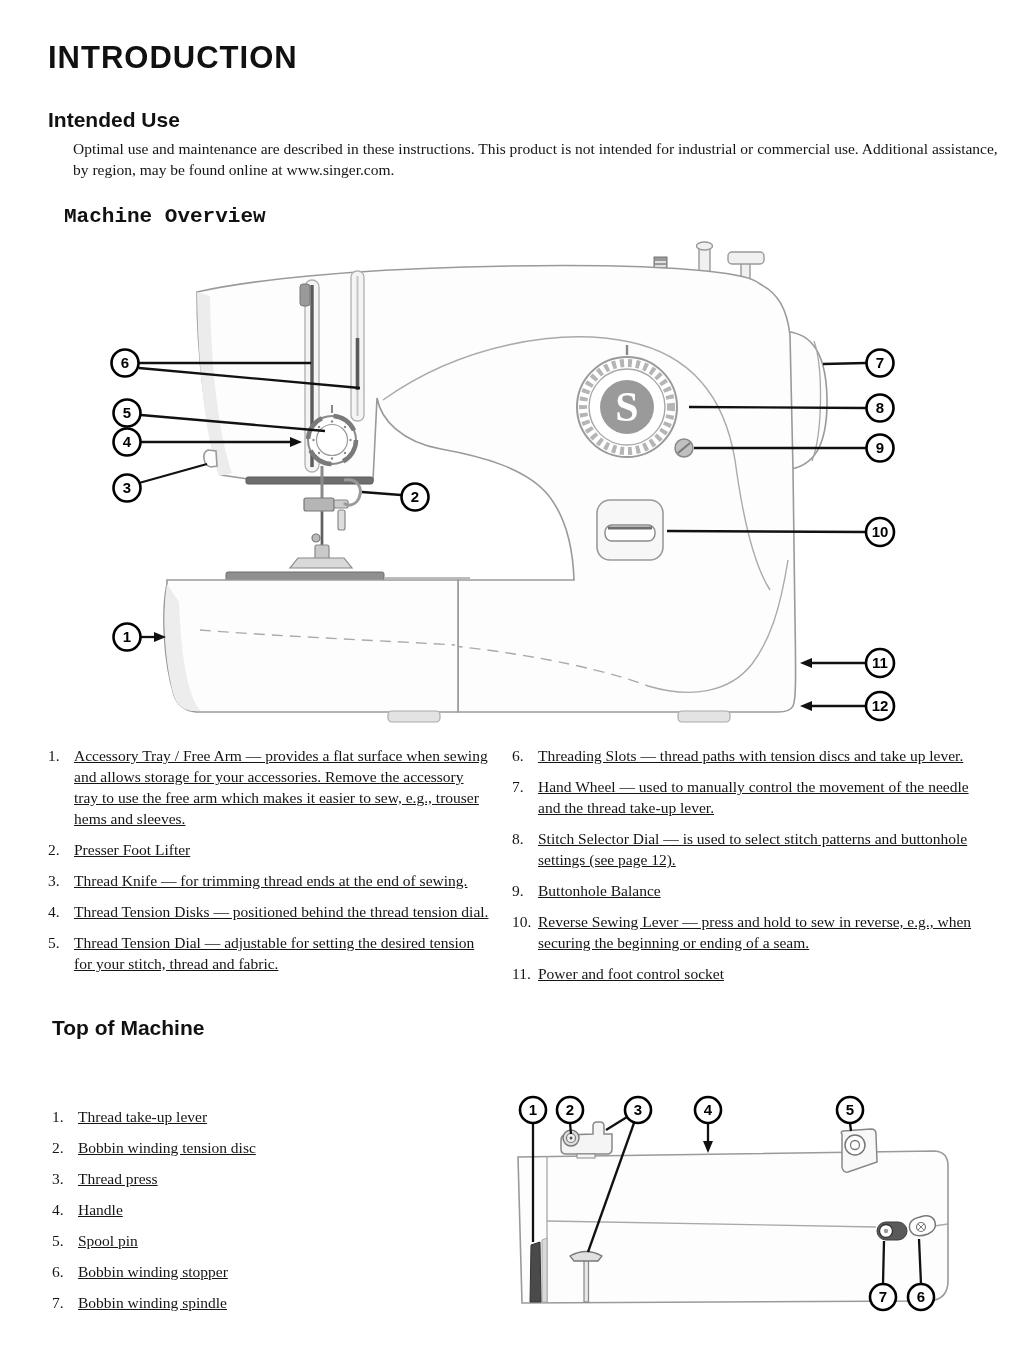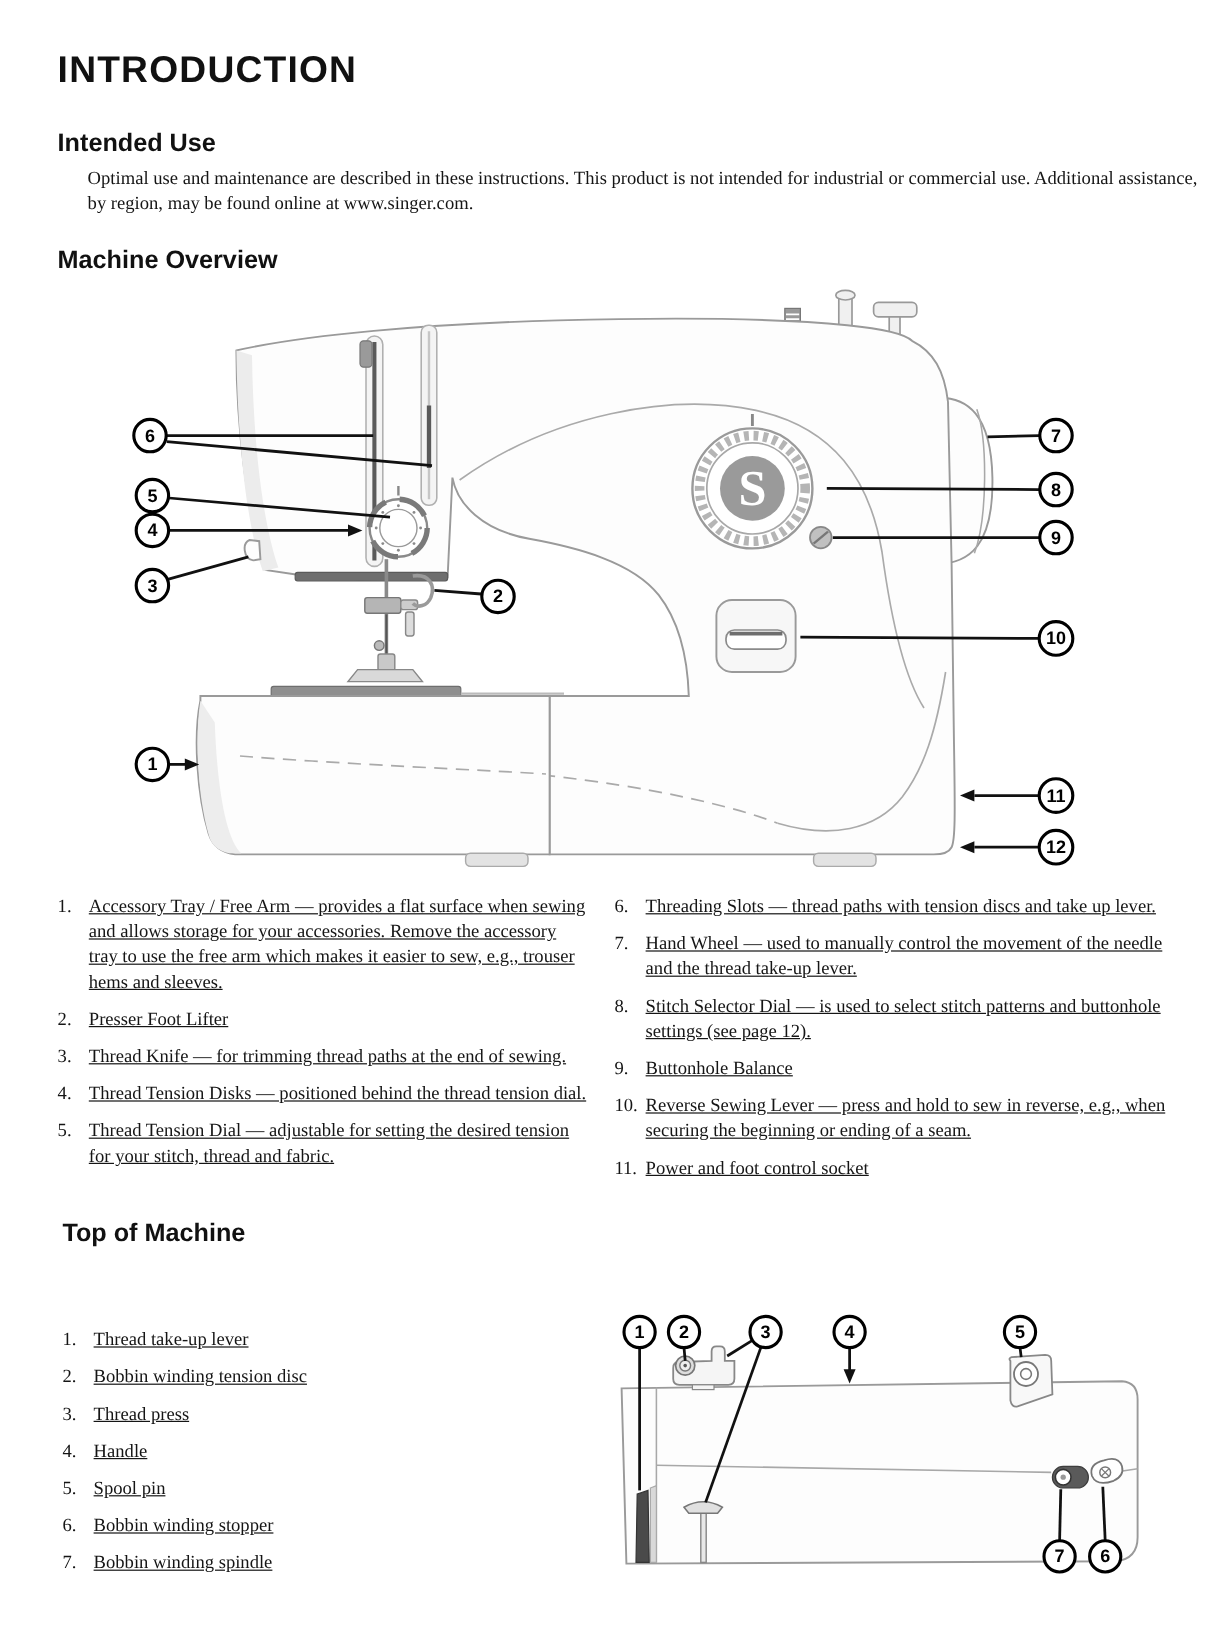--- a/index.html
+++ b/index.html
@@ -3,21 +3,21 @@
 <meta charset="utf-8">
 <style>
   html,body{margin:0;padding:0;background:#ffffff;}
   #page{position:relative;width:1012px;height:1366px;background:#ffffff;overflow:hidden;
         font-family:"Liberation Serif",serif;color:#151515;}
   #main-title{position:absolute;left:48px;top:40px;font-family:"Liberation Sans",sans-serif;
         font-size:31px;font-weight:bold;letter-spacing:1px;color:#111;}
   .section-heading{position:absolute;font-family:"Liberation Sans",sans-serif;font-size:21px;
         font-weight:bold;color:#111;}
   #intended-heading{left:48px;top:108px;}
-  #overview-heading{left:48px;top:205px;}
+  #overview-heading{left:64px;top:205px;font-family:Liberation Mono, monospace;}
   #topofmachine-heading{left:52px;top:1016px;}
   #intended-body{position:absolute;left:48px;top:138px;width:935px;font-size:15.5px;line-height:21px;margin-left:25px;}
   .col{position:absolute;font-size:15.5px;line-height:21px;}
   #col-left{left:48px;top:745px;width:442px;}
   #col-right{left:512px;top:745px;width:462px;}
   #top-list{left:52px;top:1106px;width:400px;}
   .li{display:flex;margin-bottom:10px;}
   .li .num{flex:0 0 26px;}
   .li .txt{flex:1;text-decoration:underline;}
   svg{position:absolute;}
@@ -235,21 +235,21 @@
     <div class="li">
       <span class="num">1.</span>
       <span class="txt">Accessory Tray / Free Arm — provides a flat surface when sewing and allows storage for your accessories. Remove the accessory tray to use the free arm which makes it easier to sew, e.g., trouser hems and sleeves.</span>
       </div>
     <div class="li">
       <span class="num">2.</span>
       <span class="txt">Presser Foot Lifter</span>
       </div>
     <div class="li">
       <span class="num">3.</span>
-      <span class="txt">Thread Knife — for trimming thread paths at the end of sewing.</span>
+      <span class="txt">Thread Knife — for trimming thread ends at the end of sewing.</span>
       </div>
     <div class="li">
       <span class="num">4.</span>
       <span class="txt">Thread Tension Disks — positioned behind the thread tension dial.</span>
       </div>
     <div class="li">
       <span class="num">5.</span>
       <span class="txt">Thread Tension Dial — adjustable for setting the desired tension for your stitch, thread and fabric.</span>
       </div>
   </div>

